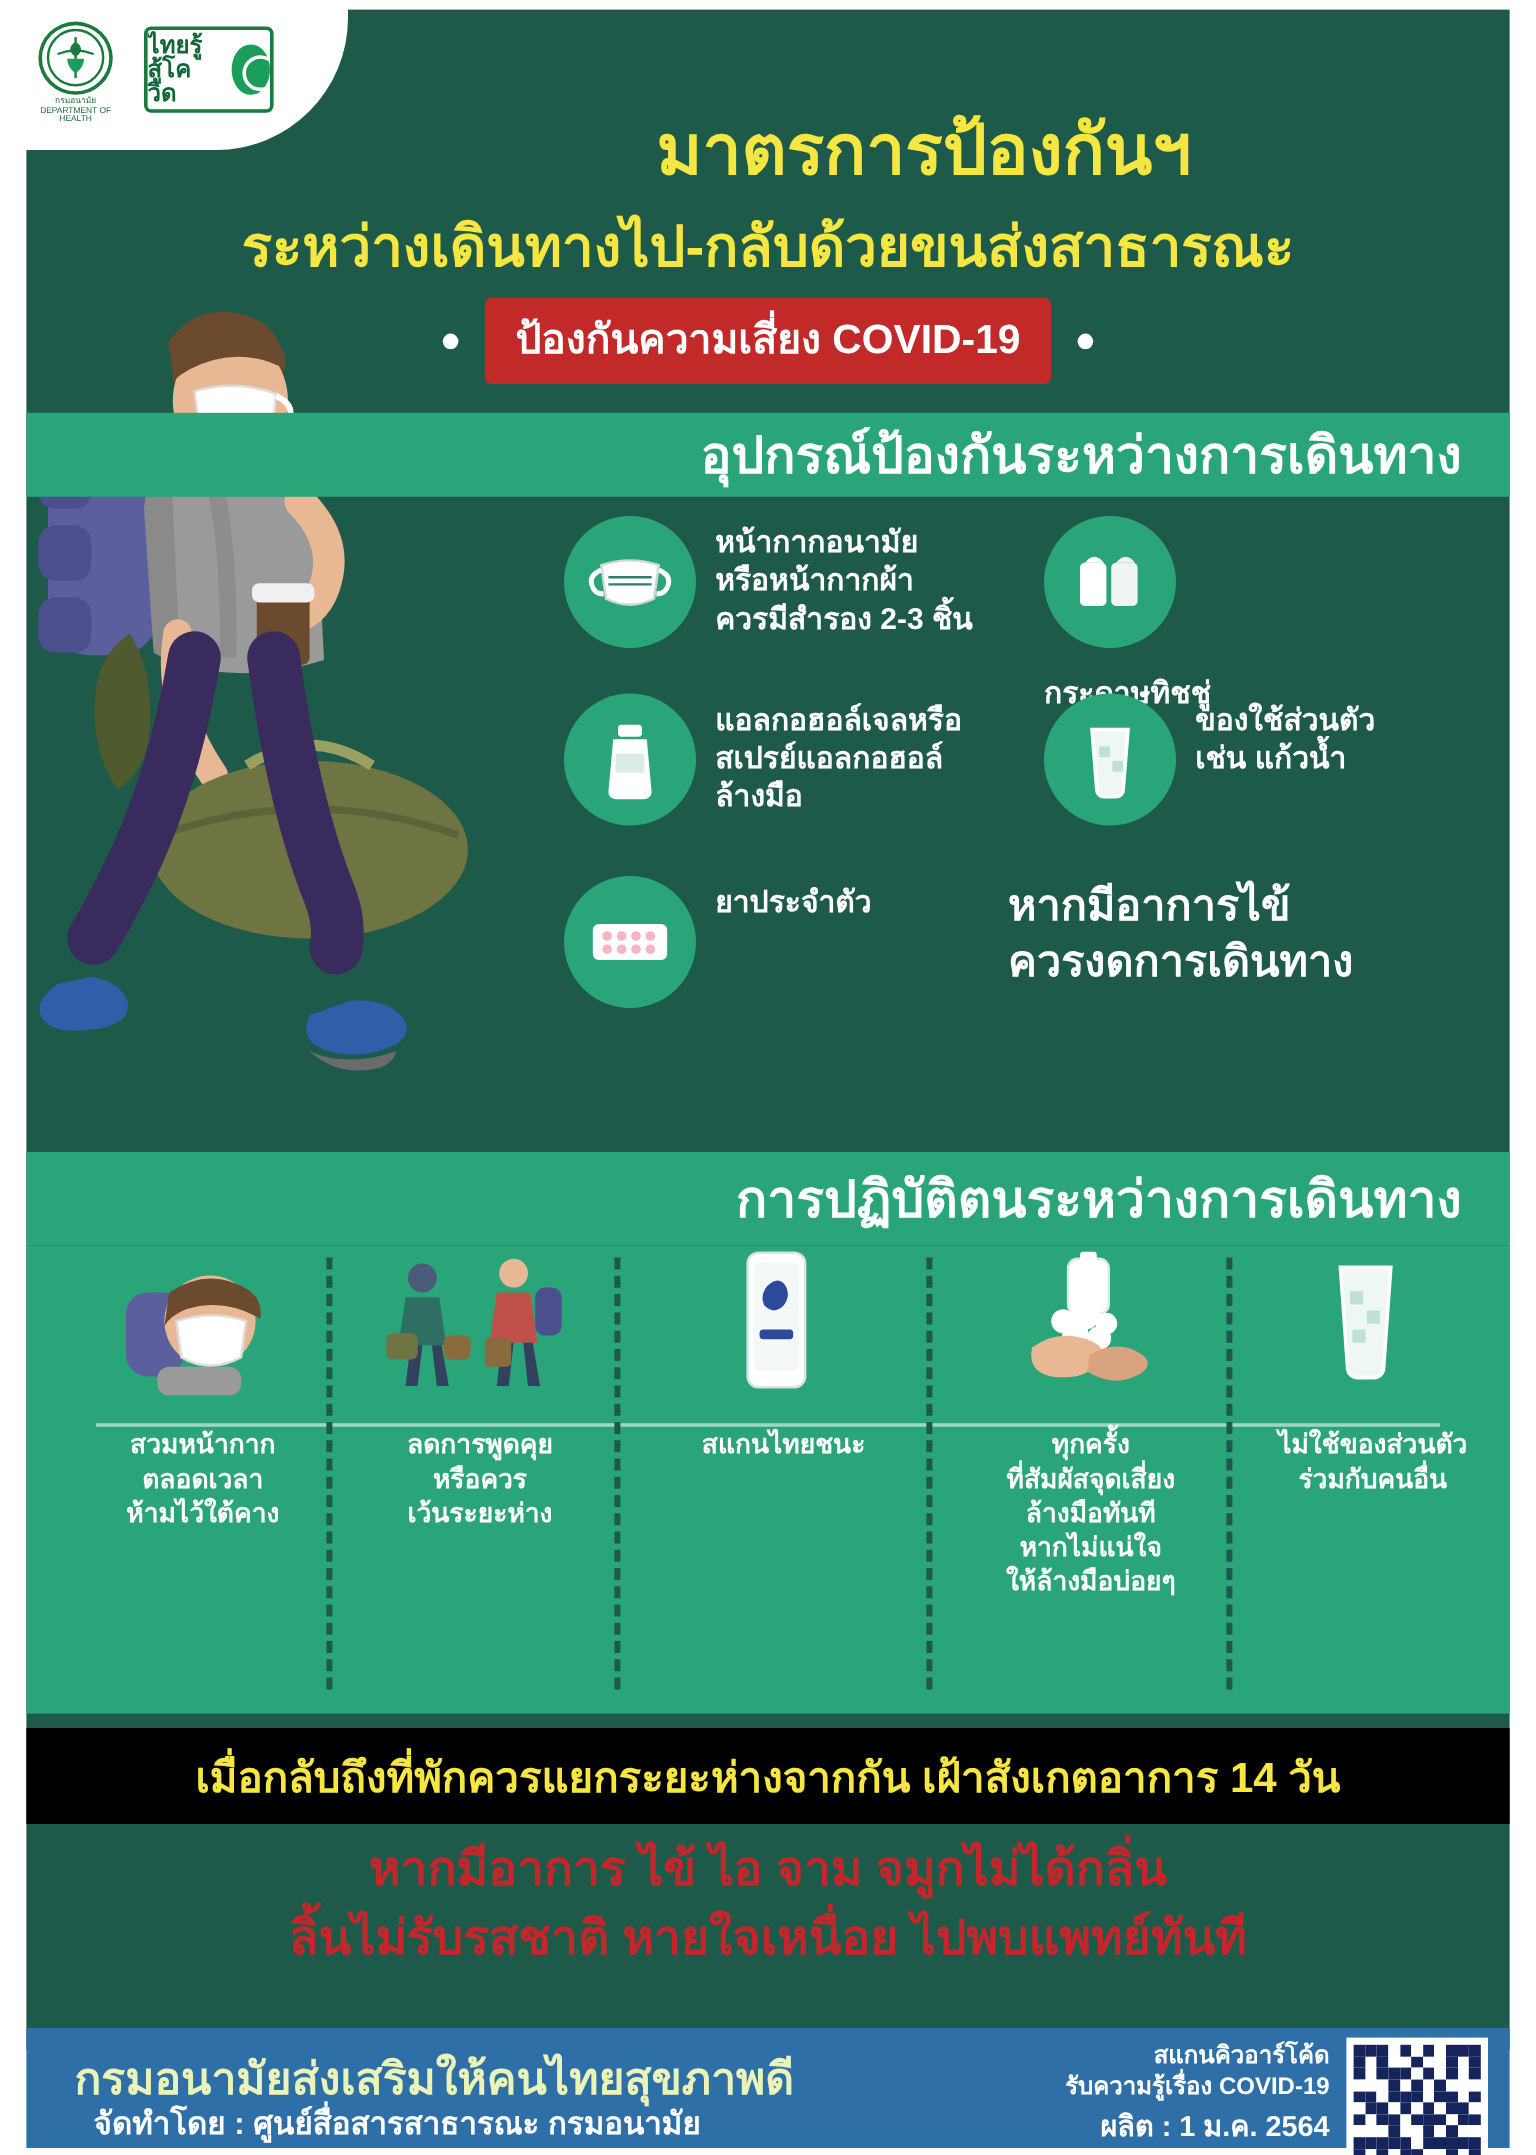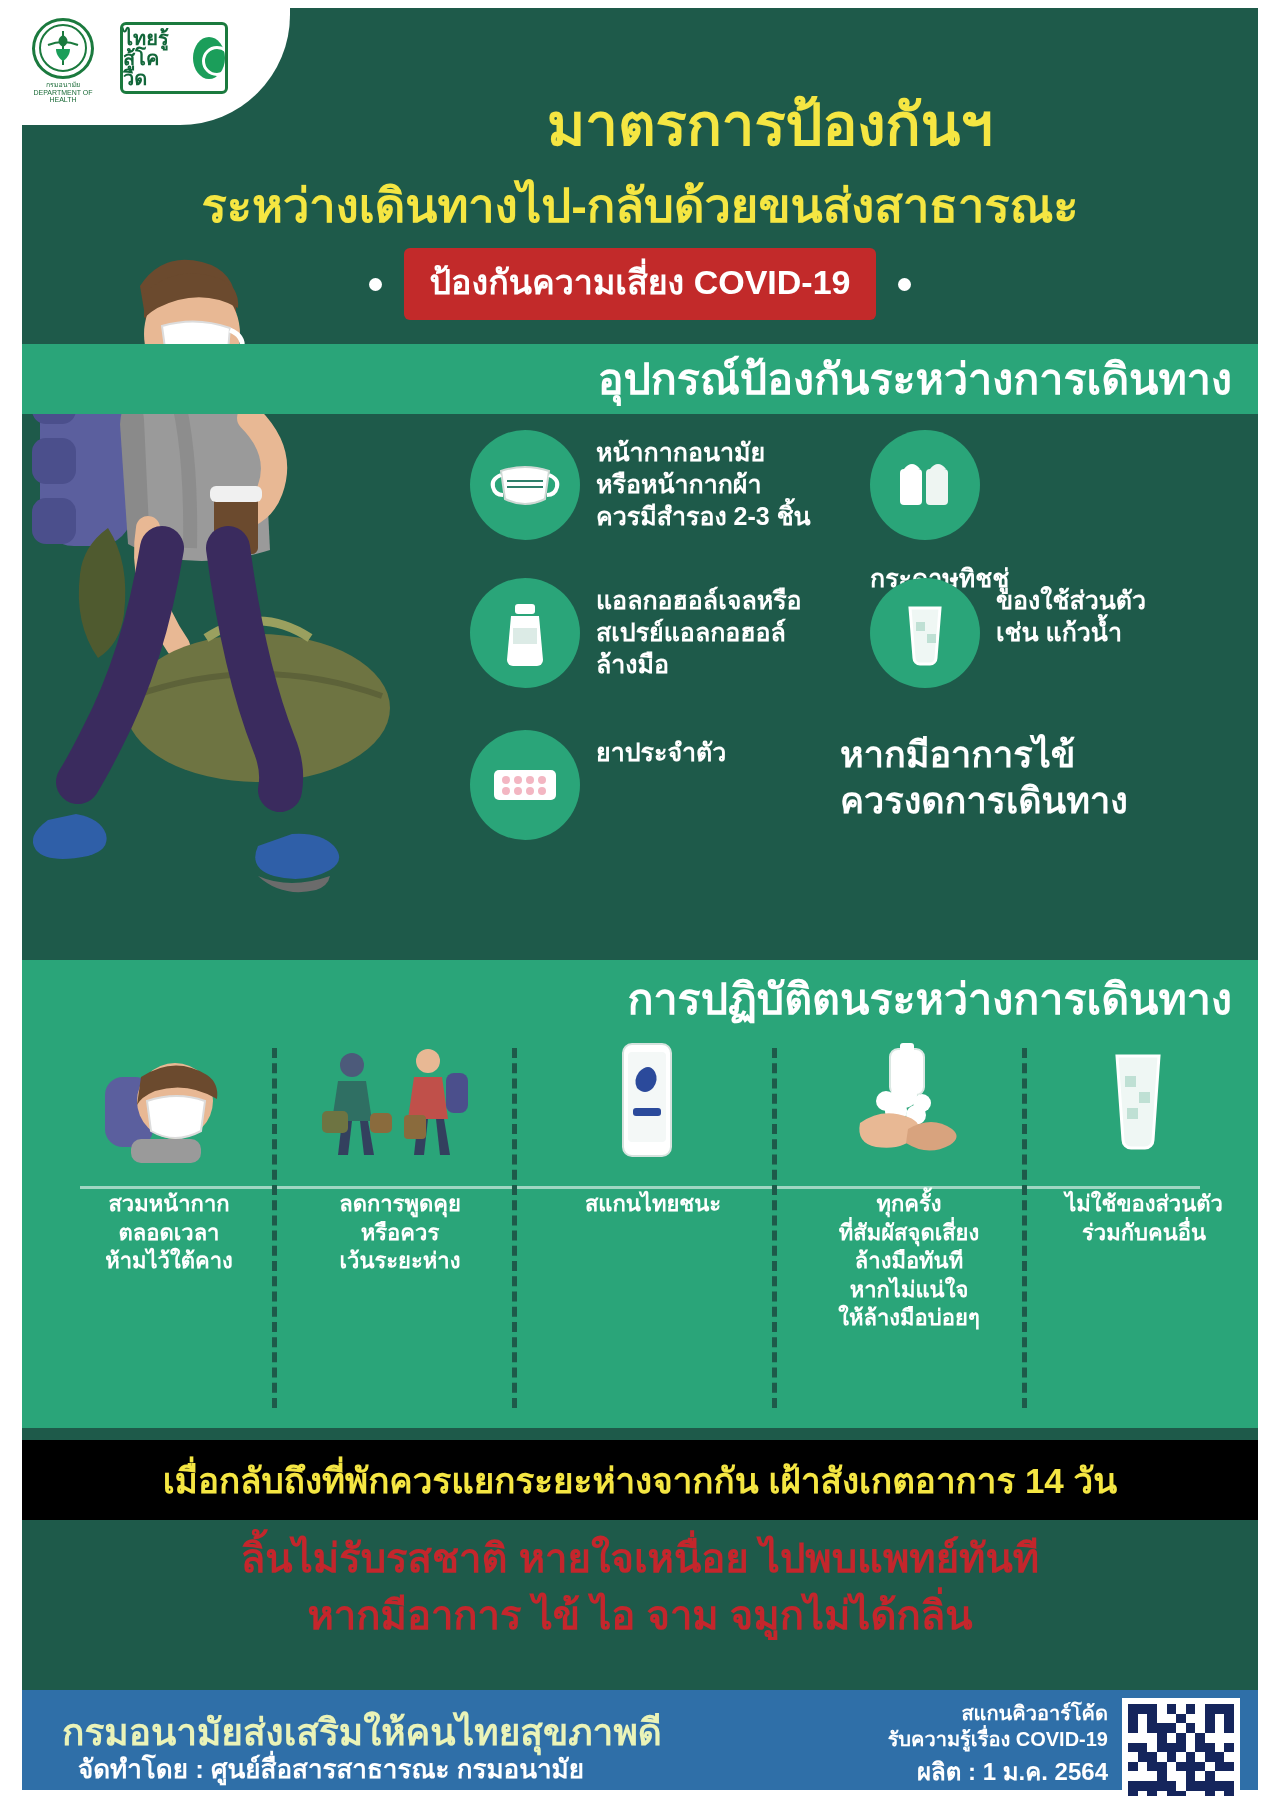--- a/index.html
+++ b/index.html
@@ -89,21 +89,21 @@
 
   
   .band {
     position: absolute; left: 22px;
     width: 1236px;
     background: #2aa579;
     color: #ffffff;
     font-size: 43px; font-weight: bold;
     text-align: center;
     display: flex; align-items: center; justify-content: flex-end;
-    padding-right: 26px;
+    padding-right: 40px;
   }
   #band-equipment { top: 344px; height: 70px; }
   #band-practice  { top: 960px; height: 78px; background: #2aa579; }
 
   
   .equip {
     position: absolute; left: 470px; top: 430px; width: 770px; height: 510px;
   }
   .eq-item { position: absolute; display: flex; align-items: flex-start; gap: 16px; }
   .circle {
@@ -461,22 +461,22 @@
         </svg>
       </div>
       <div class="pr-label">ไม่ใช้ของส่วนตัว
 ร่วมกับคนอื่น</div>
     </div>
   </div>
 
   <div class="strip">เมื่อกลับถึงที่พักควรแยกระยะห่างจากกัน เฝ้าสังเกตอาการ 14 วัน</div>
 
   <div class="warn">
+    <div>หากมีอาการ ไข้ ไอ จาม จมูกไม่ได้กลิ่น</div>
     <div>ลิ้นไม่รับรสชาติ หายใจเหนื่อย ไปพบแพทย์ทันที</div>
-    <div>หากมีอาการ ไข้ ไอ จาม จมูกไม่ได้กลิ่น</div>
   </div>
 
   <div class="footer">
     <div class="footer-main">กรมอนามัยส่งเสริมให้คนไทยสุขภาพดี</div>
     <div class="footer-sub">จัดทำโดย : ศูนย์สื่อสารสาธารณะ กรมอนามัย</div>
     <div class="footer-qrtext" style="white-space:pre-line;">สแกนคิวอาร์โค้ด
 รับความรู้เรื่อง COVID-19</div>
     <div class="footer-date">ผลิต : 1 ม.ค. 2564</div>
     <div class="qr">
       <div class="qr-grid">

